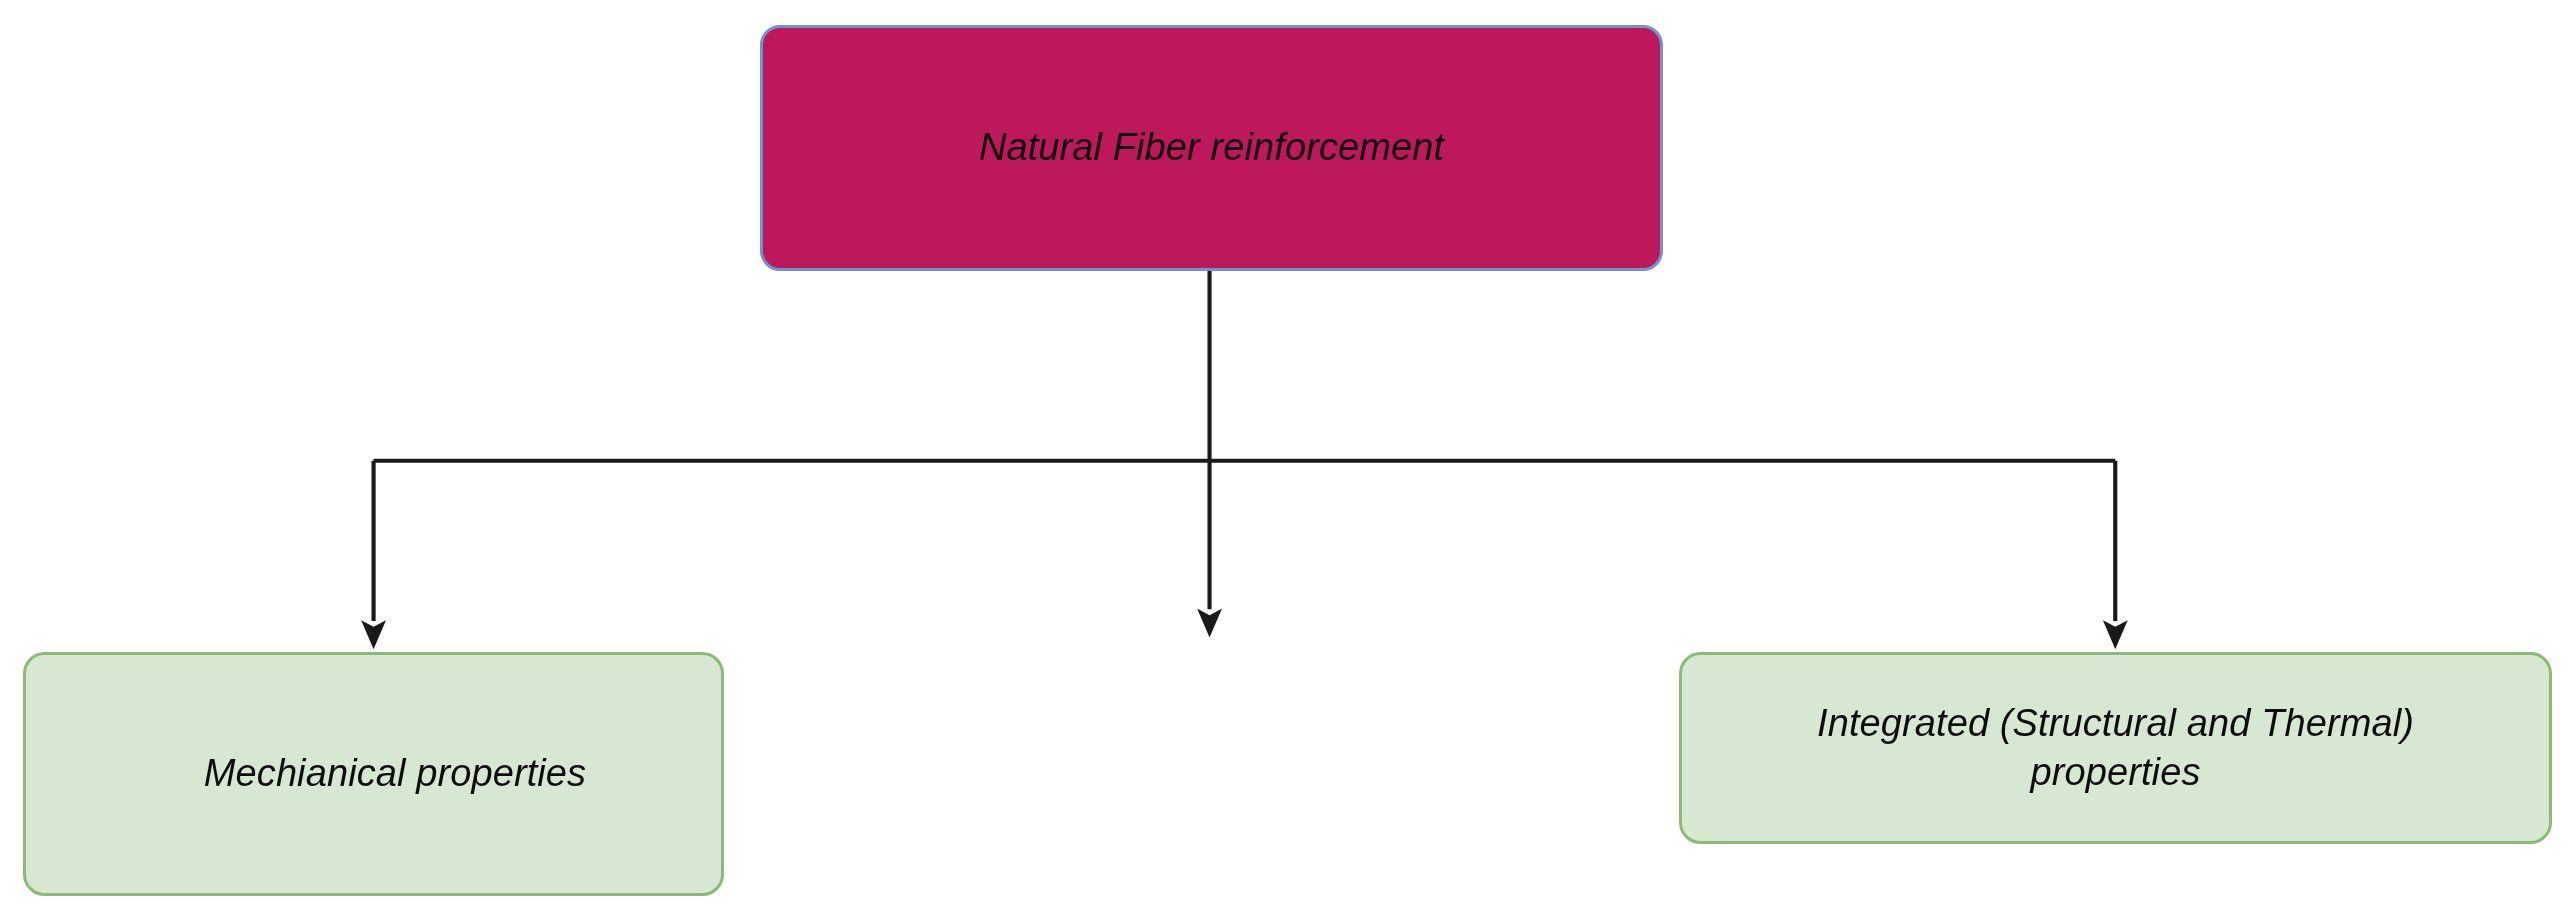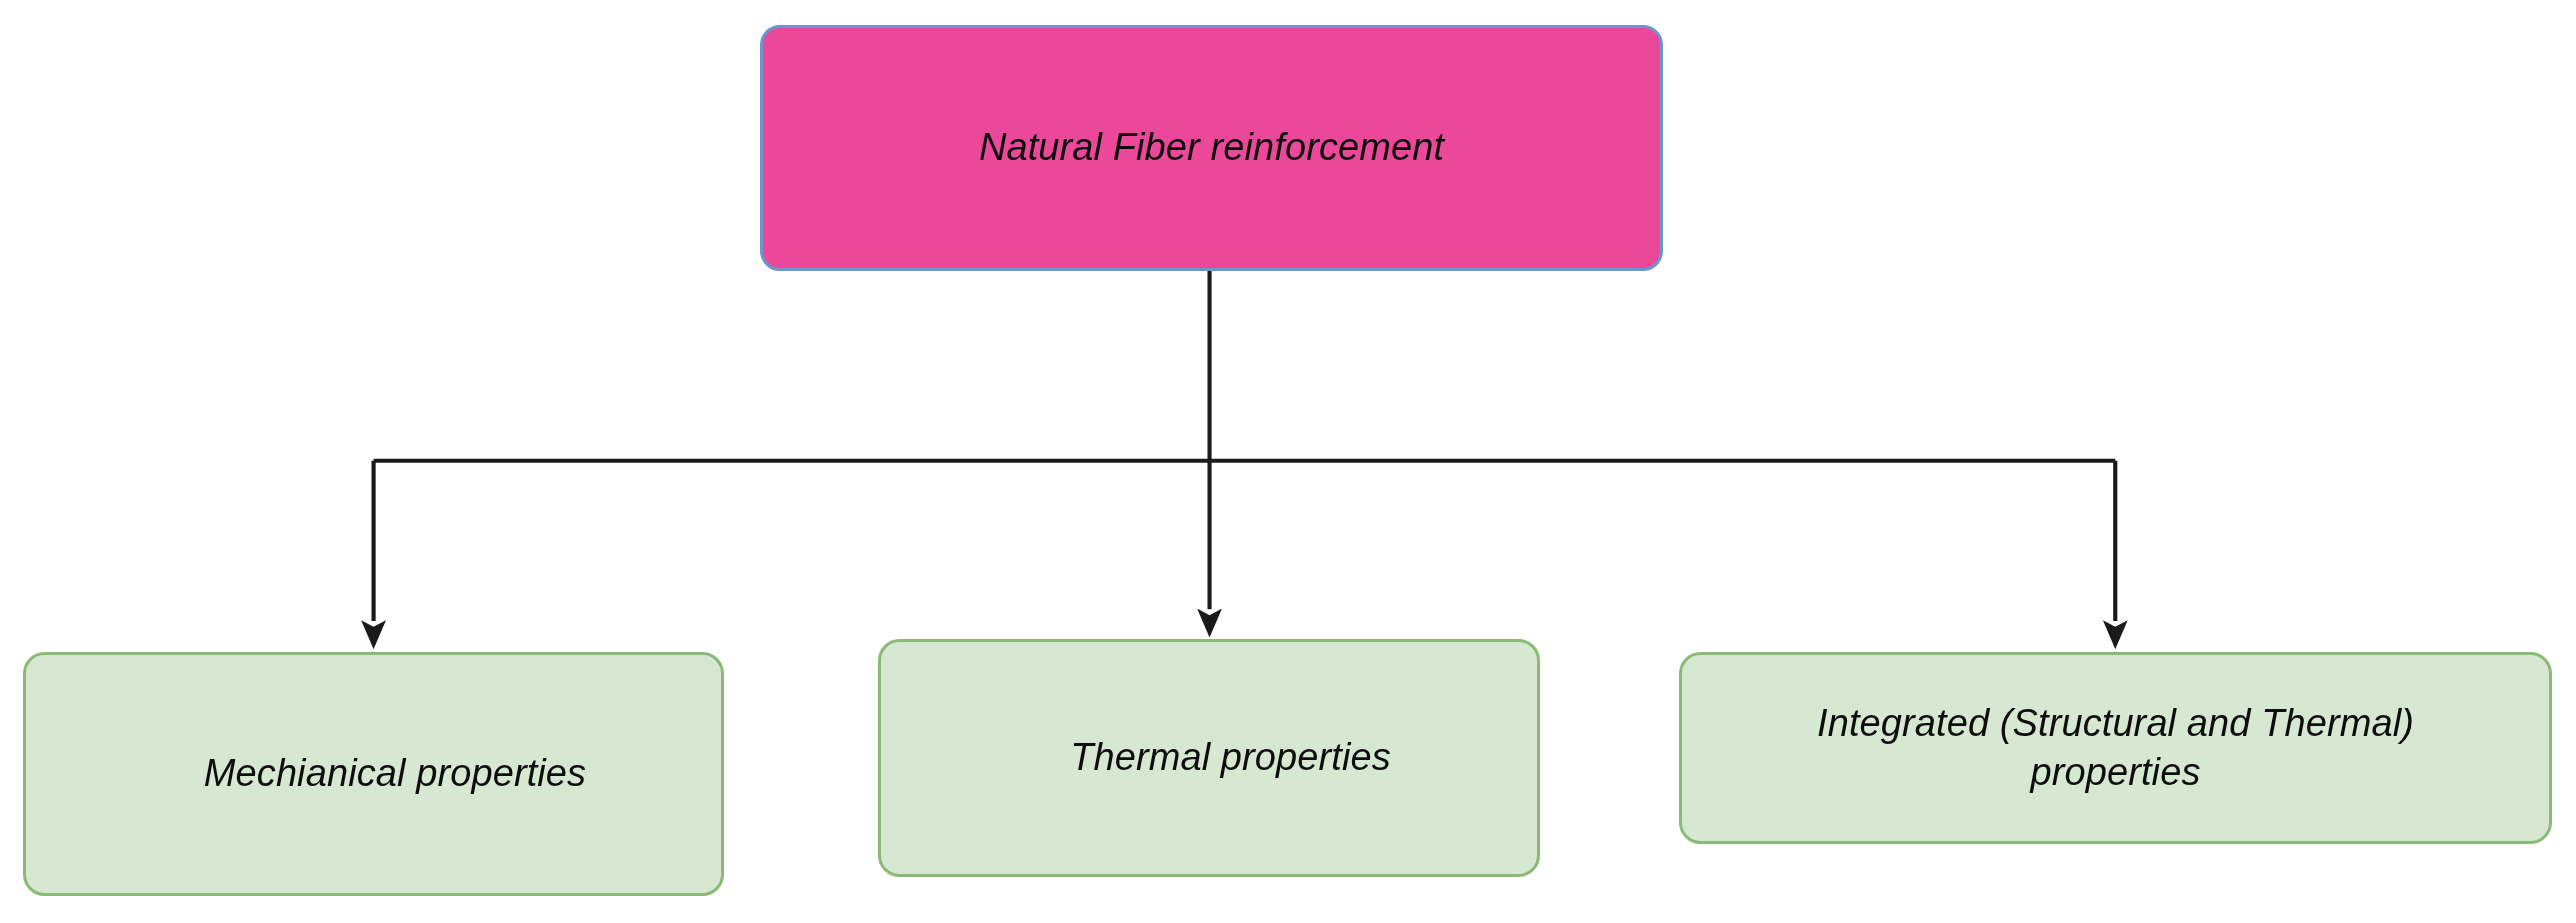--- a/index.html
+++ b/index.html
@@ -36,21 +36,21 @@
     font-style: italic;
     color: #0d0d0d;
     line-height: 1.30;
     letter-spacing: 0.1px;
   }
   .node-root {
     left: 760px;
     top: 25px;
     width: 903px;
     height: 246px;
-    background: #ec4899;
+    background: #be185d;
     border: 3.3px solid #6f93cc;
     border-radius: 20px;
     font-size: 38px;
   }
   .node-leaf {
     background: #d6e8d2;
     border: 3.3px solid #8bba76;
     border-radius: 21.6px;
     font-size: 38px;
     padding-left: 43px;
@@ -103,22 +103,19 @@
   </svg>
 
   <div class="node node-root">
     <span class="node-label">Natural Fiber reinforcement</span>
   </div>
 
   <div class="node node-leaf node-leaf-1">
     <span class="node-label">Mechianical properties</span>
   </div>
 
-  <div class="node node-leaf node-leaf-2">
-    <span class="node-label">Thermal properties</span>
-  </div>
 
   <div class="node node-leaf node-leaf-3">
     <span class="node-label">Integrated (Structural and Thermal) properties</span>
   </div>
 
 </div>
 
 
 </body></html>

